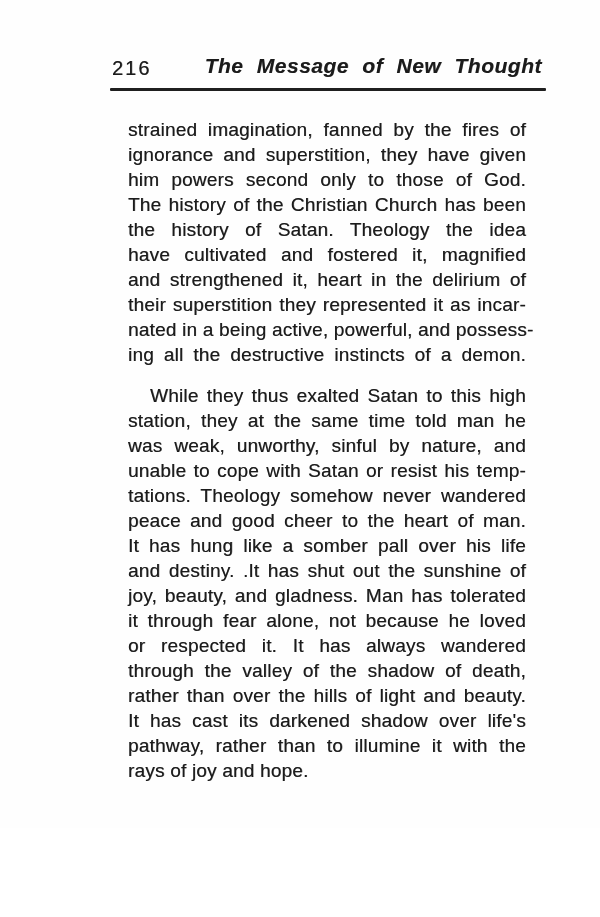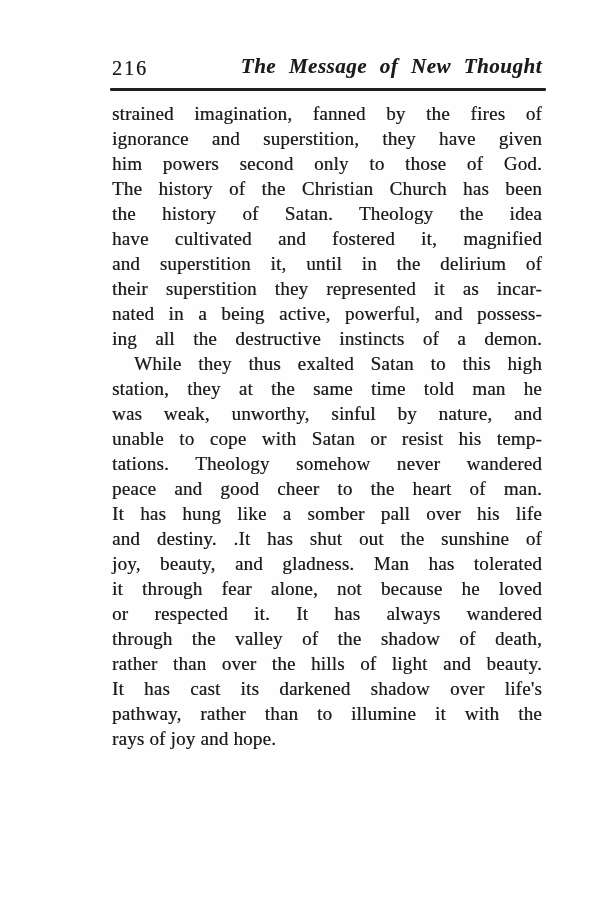--- a/index.html
+++ b/index.html
@@ -6,21 +6,21 @@
     margin: 0;
     padding: 0;
     background: #ffffff;
   }
   .page {
     position: relative;
     width: 600px;
     height: 828px;
     background: #fefefe;
     overflow: hidden;
-    font-family: Liberation Serif, serif;
+    font-family: Liberation Sans, sans-serif;
     color: #1b1b1b;
   }
   .running-head {
     position: absolute;
     top: 54px;
     left: 112px;
     width: 430px;
     height: 28px;
   }
   .page-number {
@@ -54,21 +54,21 @@
   .body-text {
     position: absolute;
     top: 101px;
     left: 112px;
     width: 430px;
     font-size: 19px;
     line-height: 25px;
     letter-spacing: 0.2px;
     text-shadow: 0.4px 0 0 rgba(0,0,0,0.55);
   }
-  .paragraph { margin: 0; }
+  .paragraph { margin: 16px; }
   .line {
     height: 25px;
     white-space: nowrap;
     text-align: justify;
     text-align-last: justify;
   }
   .line.indent { padding-left: 22px; }
   .line.flush-left { text-align-last: left; }
 </style>
 </head>
@@ -84,21 +84,21 @@
   <div class="head-rule"></div>
 
   <div class="body-text">
       <div class="paragraph">
         <div class="line">strained imagination, fanned by the fires of</div>
         <div class="line">ignorance and superstition, they have given</div>
         <div class="line">him powers second only to those of God.</div>
         <div class="line">The history of the Christian Church has been</div>
         <div class="line">the history of Satan. Theology the idea</div>
         <div class="line">have cultivated and fostered it, magnified</div>
-        <div class="line">and superstition it, until in the delirium of</div>
+        <div class="line">and strengthened it, heart in the delirium of</div>
         <div class="line">their superstition they represented it as incar-</div>
         <div class="line">nated in a being active, powerful, and possess-</div>
         <div class="line">ing all the destructive instincts of a demon.</div>
       </div>
       <div class="paragraph">
         <div class="line indent">While they thus exalted Satan to this high</div>
         <div class="line">station, they at the same time told man he</div>
         <div class="line">was weak, unworthy, sinful by nature, and</div>
         <div class="line">unable to cope with Satan or resist his temp-</div>
         <div class="line">tations. Theology somehow never wandered</div>

